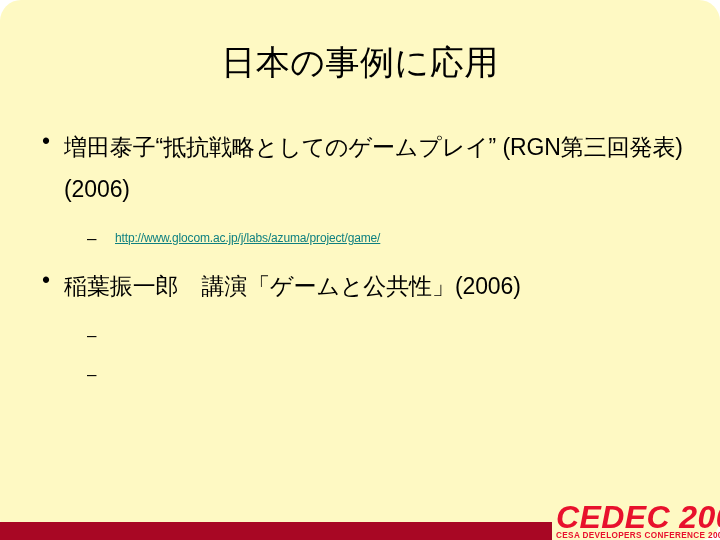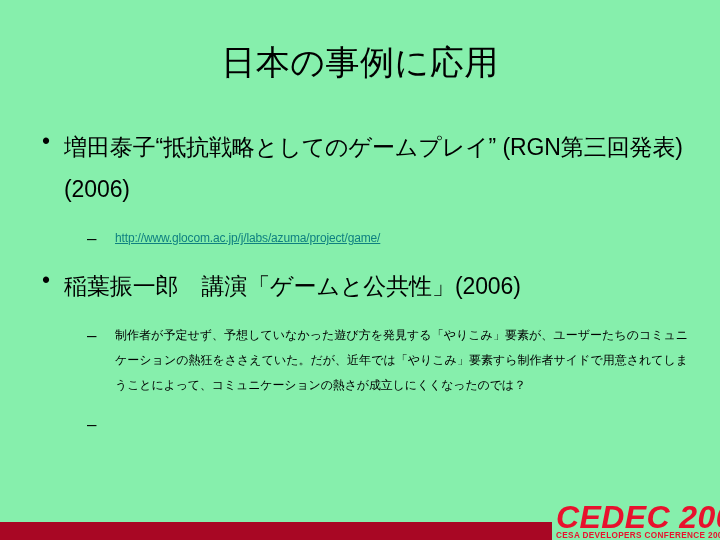--- a/index.html
+++ b/index.html
@@ -12,21 +12,22 @@
     height: 540px;
     overflow: hidden;
     font-family: "Liberation Sans", "DejaVu Sans", sans-serif;
     color: #000000;
     position: relative;
   }
 
   .slide {
     position: absolute;
     inset: 0;
-    background: #86efac;
+    background: #fef9c3;
+    border-radius: 21px;
   }
 
   
   .slide-title {
     position: absolute;
     top: 40px;
     left: 0;
     width: 720px;
     text-align: center;
     font-size: 34px;
@@ -166,21 +167,20 @@
 
     <div class="l1">
       <span class="l1-marker">•</span>
       <span class="l1-text">稲葉振一郎　講演「ゲームと公共性」(2006)</span>
     </div>
 
     <div class="gap-2"></div>
 
     <div class="l2">
       <span class="l2-marker">–</span>
-      <span class="l2-text para">制作者が予定せず、予想していなかった遊び方を発見する「やりこみ」要素が、ユーザーたちのコミュニケーションの熱狂をささえていた。だが、近年では「やりこみ」要素すら制作者サイドで用意されてしまうことによって、コミュニケーションの熱さが成立しにくくなったのでは？</span>
     </div>
 
     <div class="gap-2"></div>
 
     <div class="l2">
       <span class="l2-marker">–</span>
     </div>
 
   </div>
 

